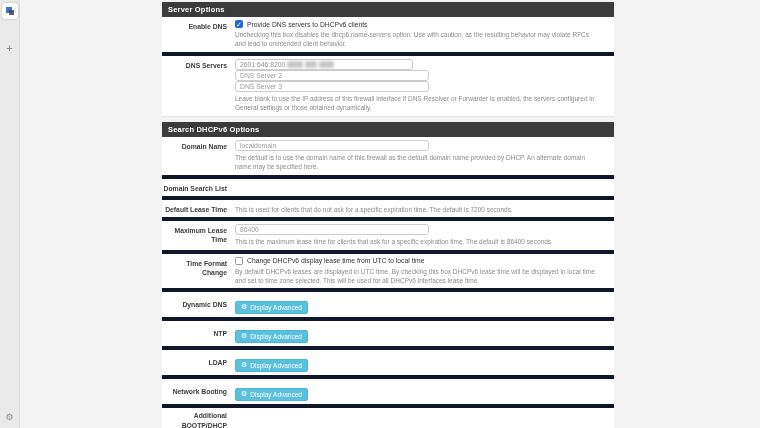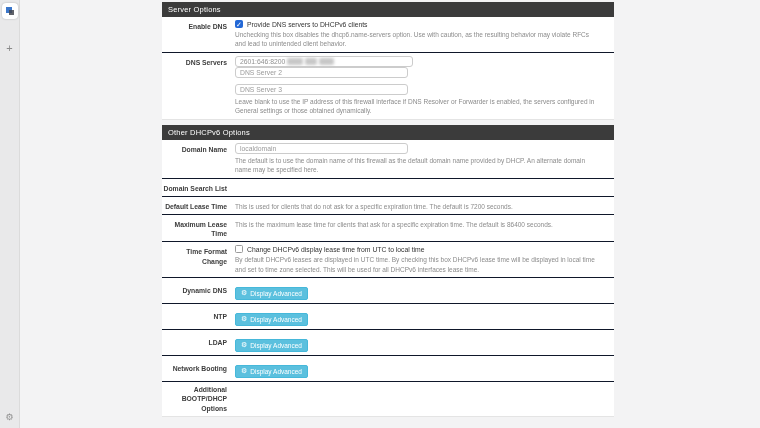--- a/index.html
+++ b/index.html
@@ -21,37 +21,37 @@
     background:#44474f; opacity:.85; }
   .plus-icon { margin-top:24px; color:#8a8a8a; font-size:11px; line-height:11px; cursor:pointer; }
   .sidebar-spacer { flex:1; }
   .gear-side { margin-bottom:6px; color:#8f8f8f; font-size:9px;
     font-family:"DejaVu Sans",sans-serif; cursor:pointer; }
 
   
   .content { position:absolute; left:162px; top:2px; width:452px; }
   .panel { background:#ffffff; }
   .panel + .panel { margin-top:5px; }
-  .panel-header { background:#3b3b3b; color:#ffffff; font-weight:normal;
+  .panel-header { background:#3b3b3b; color:#ffffff; font-weight:bold;
     font-size:7.5px; padding:3px 6px; letter-spacing:.2px; }
 
-  .row { display:flex; padding:3px 0; border-bottom:1px solid #0f172a; }
+  .row { display:flex; padding:3px 0; border-bottom:4px solid #0f172a; }
   .row:last-child { border-bottom:1px solid #e4e4e4; }
   .lbl { width:73px; min-width:73px; text-align:right; padding:2px 8px 0 0;
     font-size:6.8px; font-weight:bold; color:#3c3c3c; line-height:1.35; }
   .ctl { flex:1; padding-right:8px; }
 
   .help { font-size:6.5px; color:#8b8b8b; line-height:1.45; margin-top:2px;
     max-width:366px; }
 
-  .tinput { display:block; width:173px; height:11px; border:1px solid #cccccc;
+  .tinput { display:block; width:194px; height:11px; border:1px solid #cccccc;
     border-radius:3px; font-size:6.8px; padding:0 4px; color:#555;
     font-family:"Liberation Sans",sans-serif; background:#fff; }
   .tinput::placeholder { color:#9a9a9a; }
-  .tinput + .tinput { margin-top:6px; }
+  .tinput + .tinput { }
   .fake-input { width:178px; height:11px; border:1px solid #cccccc; border-radius:3px;
     background:#fff; display:flex; align-items:center; padding:0 4px; gap:2px;
     font-size:6.8px; color:#8f8f8f; cursor:text; }
   .redact { height:7px; border-radius:2px; background:#c7c7c7; filter:blur(1.5px); }
   .r1 { width:16px; } .r2 { width:12px; } .r3 { width:15px; margin-right:1px; }
 
   .chkrow { display:flex; align-items:center; gap:4px; }
   .chk { width:8px; height:8px; border-radius:1.5px; border:1px solid #9b9b9b;
     background:#fff; display:inline-flex; align-items:center; justify-content:center;
     cursor:pointer; flex:0 0 auto; }
@@ -105,21 +105,21 @@
           <span class="redact r3"></span>
         </div>
         <input class="tinput" type="text" placeholder="DNS Server 2" style="">
         <input class="tinput" type="text" placeholder="DNS Server 3" style="">
         <div class="help">Leave blank to use the IP address of this firewall interface if DNS Resolver or Forwarder is enabled, the servers configured in General settings or those obtained dynamically.</div>
       </div>
     </div>
   </div>
 
   <div class="panel">
-    <div class="panel-header">Other DHCPv6 Options</div>
+    <div class="panel-header">Search DHCPv6 Options</div>
 
     <div class="row">
       <div class="lbl">Domain Name</div>
       <div class="ctl">
         <input class="tinput" type="text" placeholder="localdomain" style="">
         <div class="help">The default is to use the domain name of this firewall as the default domain name provided by DHCP. An alternate domain name may be specified here.</div>
       </div>
     </div>
 
     <div class="row">
@@ -129,20 +129,21 @@
     <div class="row">
       <div class="lbl">Default Lease Time</div>
       <div class="ctl">
         <div class="help">This is used for clients that do not ask for a specific expiration time. The default is 7200 seconds.</div>
       </div>
     </div>
 
     <div class="row">
       <div class="lbl">Maximum Lease Time</div>
       <div class="ctl">
+        <input class="tinput" type="text" placeholder="86400" style="">
         <div class="help">This is the maximum lease time for clients that ask for a specific expiration time. The default is 86400 seconds.</div>
       </div>
     </div>
 
     <div class="row">
       <div class="lbl">Time Format Change</div>
       <div class="ctl">
         <div class="chkrow">
           <span class="chk"></span>
           <span class="chklabel">Change DHCPv6 display lease time from UTC to local time</span>

